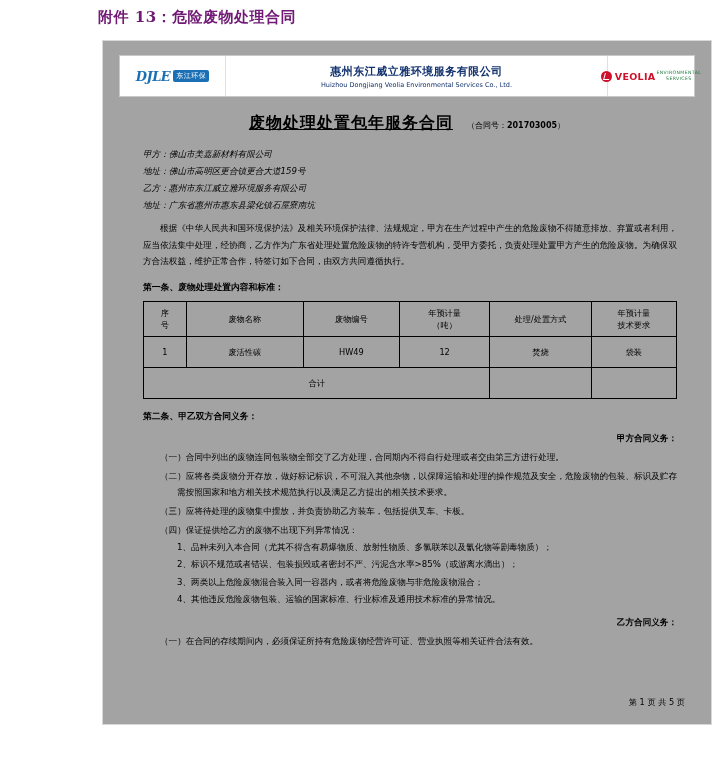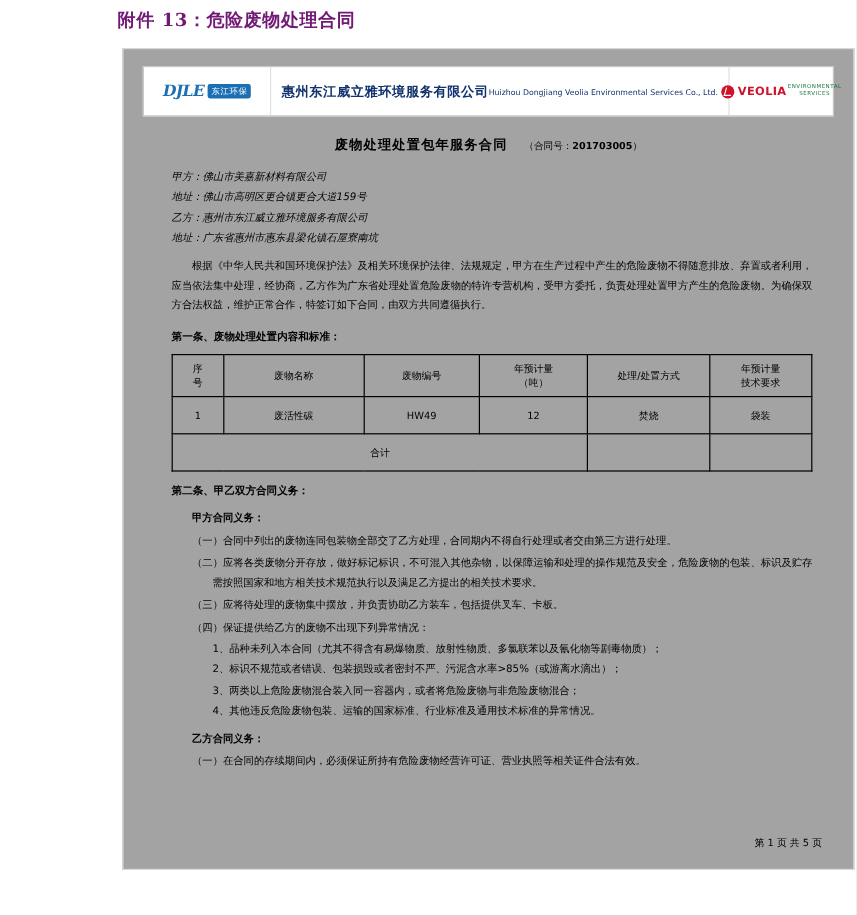--- a/index.html
+++ b/index.html
@@ -76,20 +76,21 @@
     color: #ffffff;
     background: #1b6fb4;
     padding: 2px 3px;
     border-radius: 2px;
     text-align: center;
     letter-spacing: 0.5px;
   }
   .lh-center {
     flex: 1;
     display: flex;
+    flex-direction: column;
     justify-content: center;
     align-items: center;
     padding: 0 4px;
   }
   .lh-cn {
     font-family: "DejaVu Sans", "Liberation Sans", sans-serif;
     font-weight: bold;
     font-size: 11px;
     color: #12326e;
     letter-spacing: 0.5px;
@@ -151,22 +152,23 @@
   .doc-title-row {
     margin: 16px 16px 0 16px;
     display: flex;
     align-items: baseline;
     justify-content: center;
     gap: 14px;
   }
   .doc-title {
     font-family: "DejaVu Serif", "Liberation Serif", serif;
     font-weight: bold;
-    font-size: 11px;
+    font-size: 16px;
     letter-spacing: 1px;
+    text-decoration: underline;
   }
   .contract-no {
     font-size: 8px;
     white-space: nowrap;
   }
   .contract-no b {
     font-weight: bold;
   }
   
   .body-area {
@@ -191,20 +193,21 @@
   .clause-head {
     margin-top: 9px;
     font-weight: bold;
     font-size: 8.8px;
   }
   .sub-head {
     margin-top: 6px;
     margin-left: 17px;
     font-weight: bold;
     font-size: 8.6px;
+    text-align: right;
   }
   .item {
     margin-top: 3px;
     margin-left: 17px;
     text-indent: -17px;
     padding-left: 17px;
     text-align: justify;
     line-height: 16px;
   }
   .subitem {

